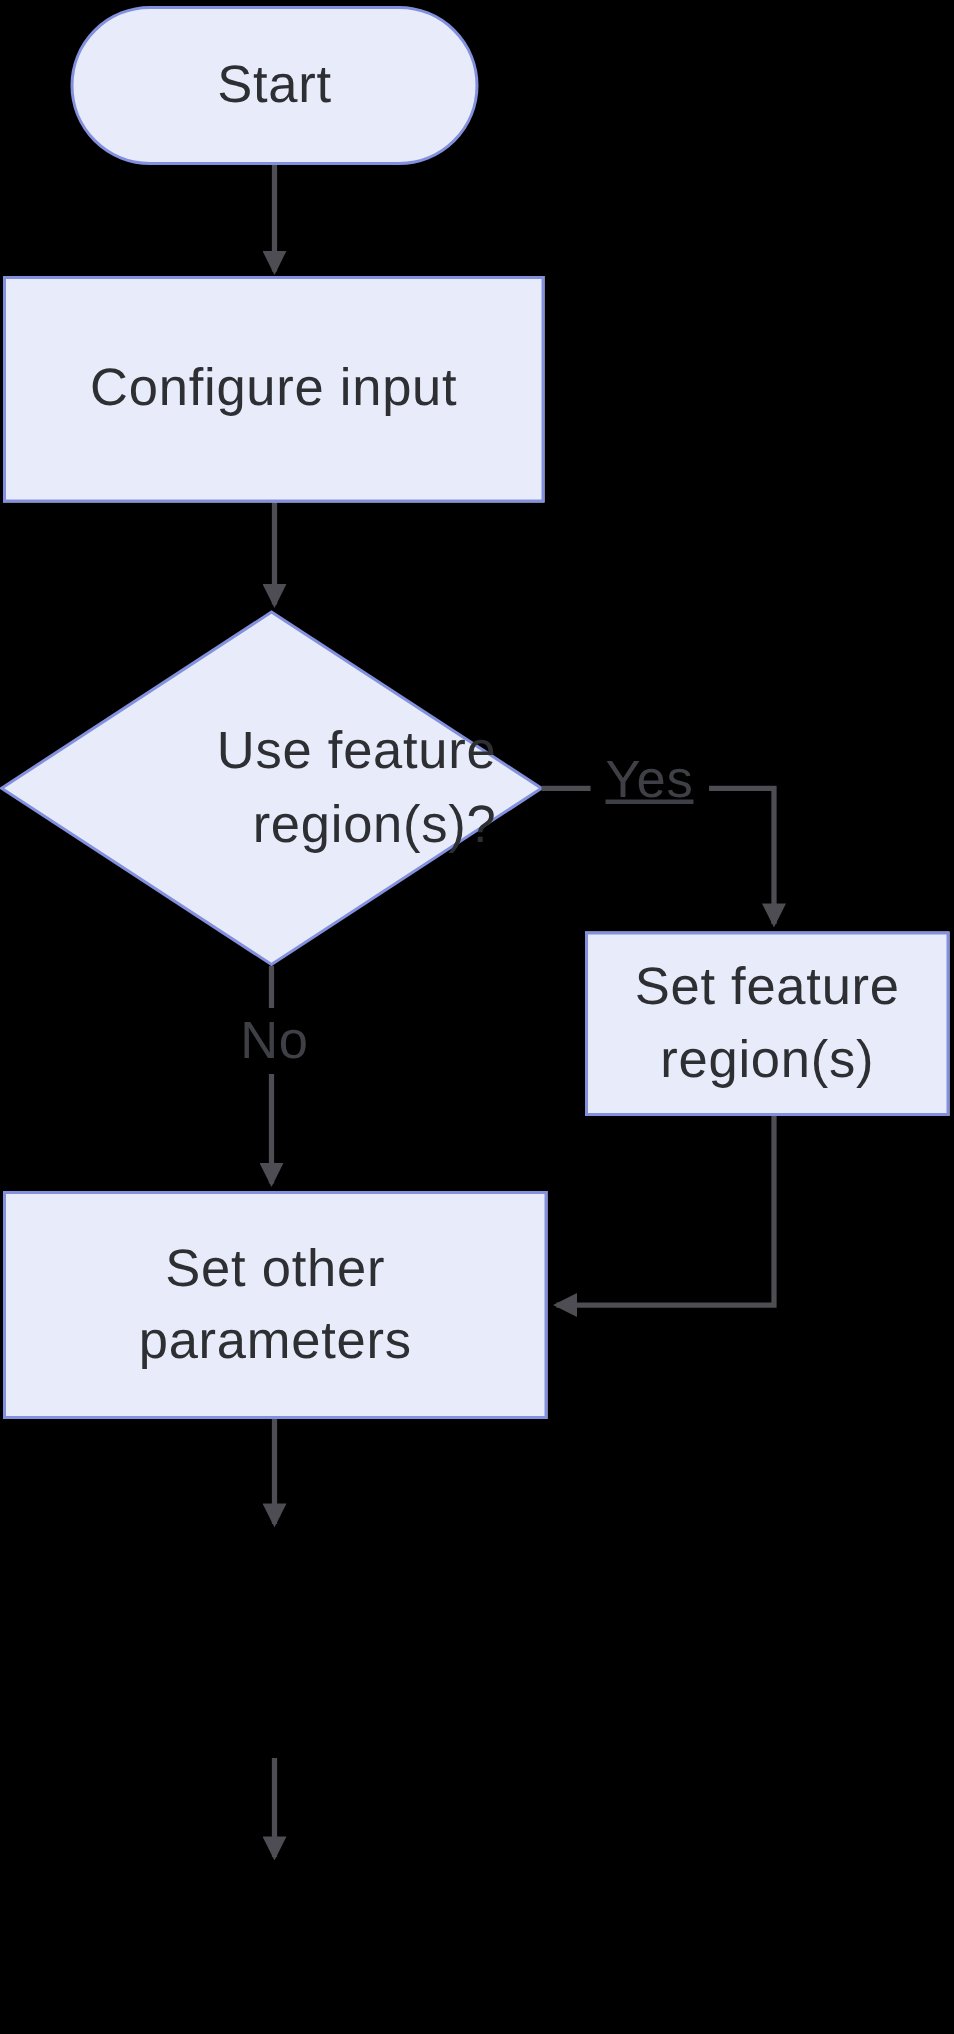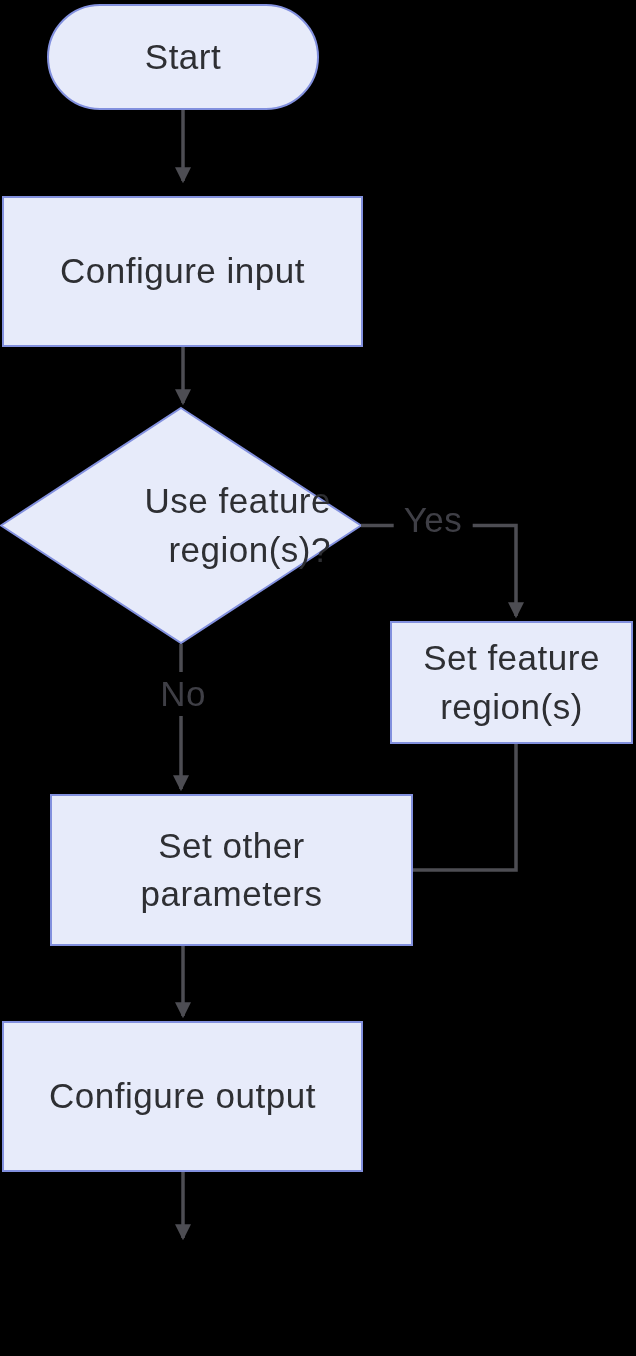--- a/index.html
+++ b/index.html
@@ -51,37 +51,37 @@
     line-height: 1.38;
     letter-spacing: 0.5px;
   }
   .node.stadium { border-radius: 54px; }
   .node.diamond-label {
     background: transparent;
     border: none;
     text-align: right;
   }
   .node-start        { left: 47px;  top: 4px;    width: 272px; height: 106px; }
-  .node-config-in    { left: 2px;   top: 196px;  width: 361px; height: 151px; }
+  .node-config-in    { left: 2px;   top: 184px;  width: 361px; height: 151px; }
   .diamond-label-box { left: 1px;   top: 408px;  width: 360px; height: 235px; padding: 0 30px; }
   .node-set-feature  { left: 390px; top: 621px;  width: 243px; height: 123px; padding: 0 10px; }
-  .node-set-other    { left: 2px;   top: 794px;  width: 363px; height: 152px; padding: 0 45px; margin-left: 48px; }
+  .node-set-other    { left: 2px;   top: 794px;  width: 363px; height: 152px; padding: 0 45px; }
   .node-config-out   { left: 2px;   top: 1021px; width: 361px; height: 151px; }
   .node-end          { left: 47px;  top: 1243px; width: 274px; height: 109px; }
   .edge-label {
     position: absolute;
     transform: translateX(-50%);
     background: var(--bg);
     color: var(--edge-label);
     font-size: 35px;
     letter-spacing: 0.5px;
     padding: 2px 10px;
     white-space: nowrap;
   }
-  .edge-label-yes { left: 433px; top: 498px; }
+  .edge-label-yes { left: 433px; top: 498px; text-decoration: underline; }
   .edge-label-no  { left: 183px; top: 672px; }
 </style>
 </head>
 <body>
 
 <div class="canvas">
 
   <svg class="edges-svg" viewBox="0 0 636 1356">
     <defs>
       <marker id="arrow" markerUnits="userSpaceOnUse" markerWidth="16" markerHeight="16" viewBox="0 0 14 14" refX="12" refY="7" orient="auto">
@@ -103,20 +103,19 @@
   <div class="node stadium node-start">Start</div>
 
   <div class="node node-config-in">Configure input</div>
 
   <div class="node diamond-label diamond-label-box">Use feature region(s)?</div>
 
   <div class="node node-set-feature">Set feature region(s)</div>
 
   <div class="node node-set-other">Set other parameters</div>
 
-  <div class="node node-config-out">Configure output</div>
 
 
   <div class="edge-label edge-label-yes">Yes</div>
 
   <div class="edge-label edge-label-no">No</div>
 
 </div>
 
 </body></html>

